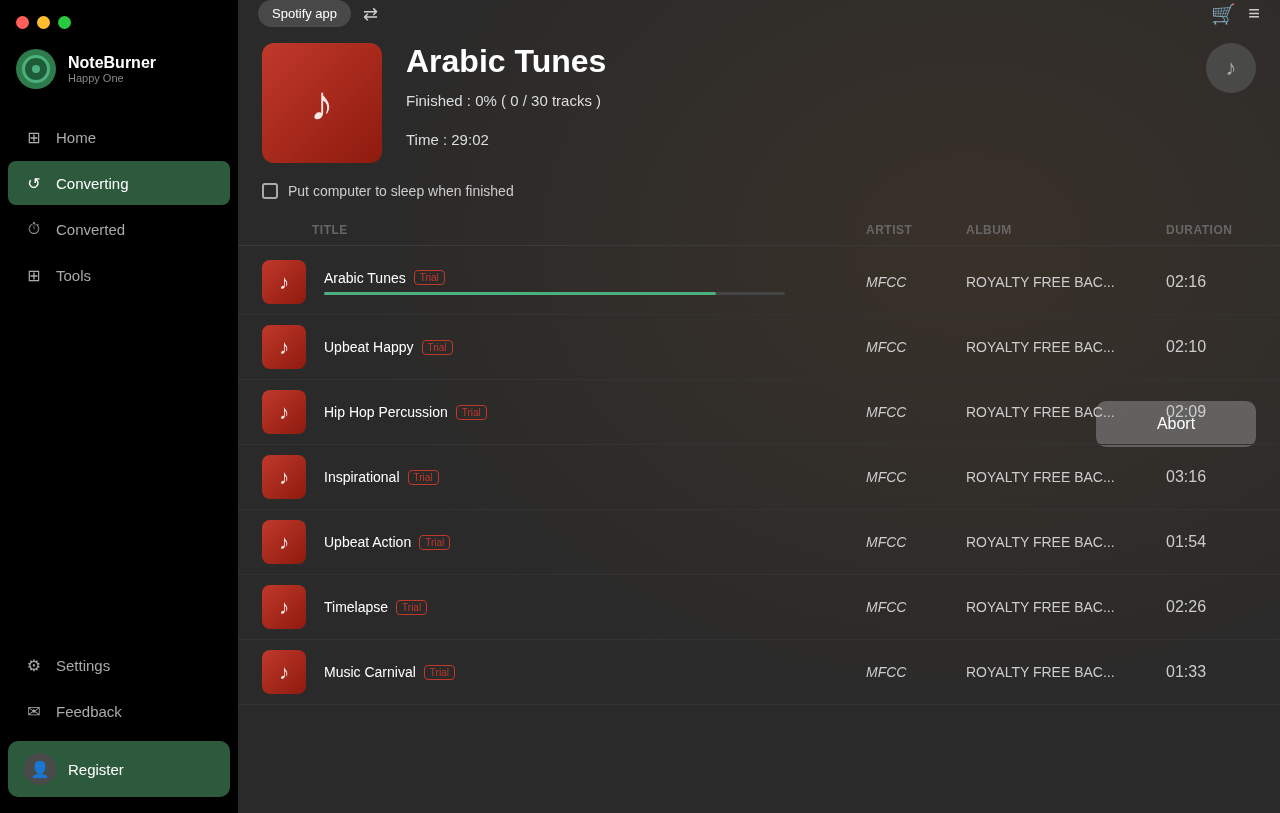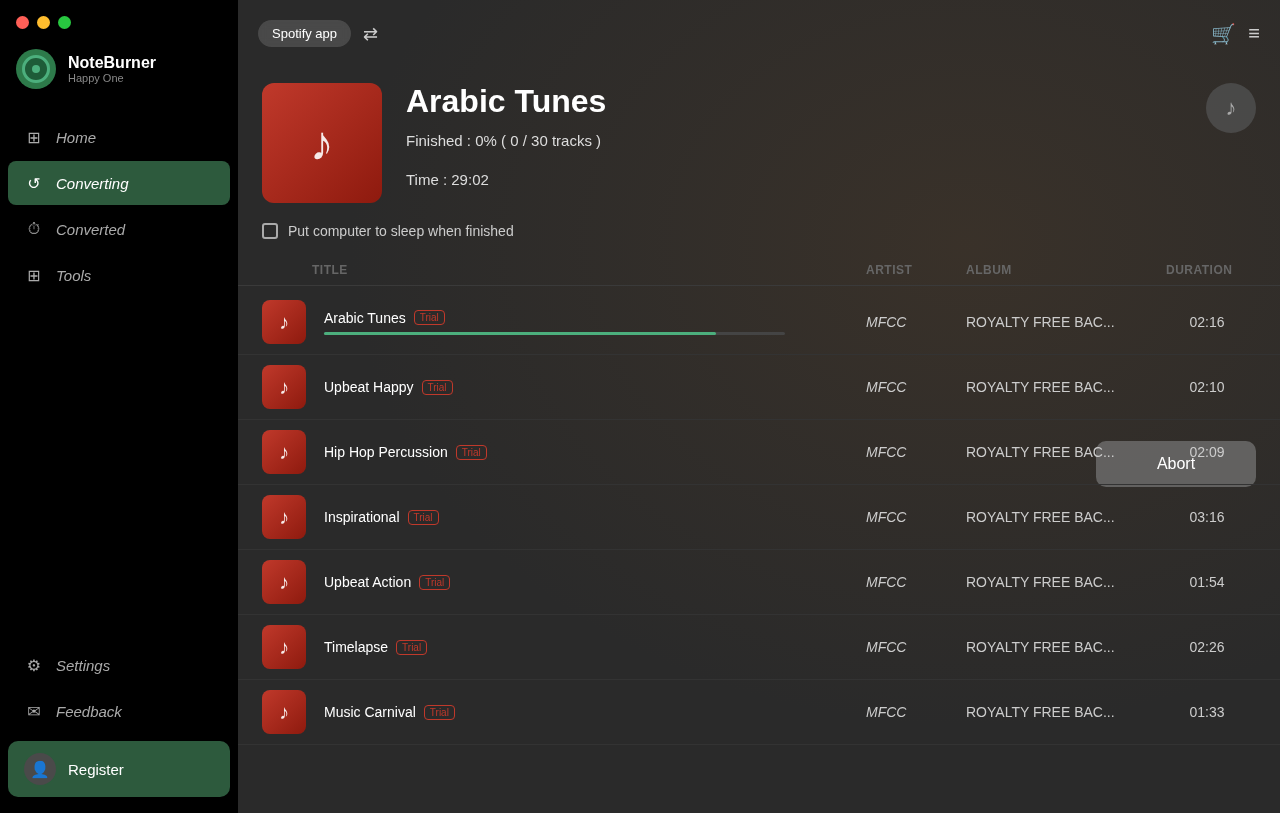--- a/index.html
+++ b/index.html
@@ -105,21 +105,20 @@
     .nav-icon {
       width: 20px;
       height: 20px;
       display: flex;
       align-items: center;
       justify-content: center;
       font-size: 16px;
     }
     .nav-label {
       font-weight: 500;
-      font-style: italic;
     }
 
     .sidebar-bottom {
       padding: 8px 0;
     }
 
     .register-btn {
       display: flex;
       align-items: center;
       gap: 12px;
@@ -155,21 +154,21 @@
       flex-direction: column;
       position: relative;
       overflow: hidden;
     }
 
     
     .top-bar {
       display: flex;
       align-items: center;
       justify-content: space-between;
-      padding: 20px 20px;
+      padding: 0 20px;
       position: relative;
       z-index: 2;
     }
     .top-bar-left {
       display: flex;
       align-items: center;
       gap: 12px;
     }
     .spotify-btn {
       background: rgba(255,255,255,0.15);
@@ -387,22 +386,22 @@
       color: #cccccc;
       font-size: 14px;
       font-style: italic;
     }
     .track-album {
       color: #cccccc;
       font-size: 14px;
     }
     .track-duration {
       color: #cccccc;
-      font-size: 14px;
-      text-align: center;
+      font-size: 16px;
+      text-align: left;
       padding-right: 8px;
     }
 
     
     .track-table::-webkit-scrollbar {
       width: 6px;
     }
     .track-table::-webkit-scrollbar-track {
       background: transparent;
     }

